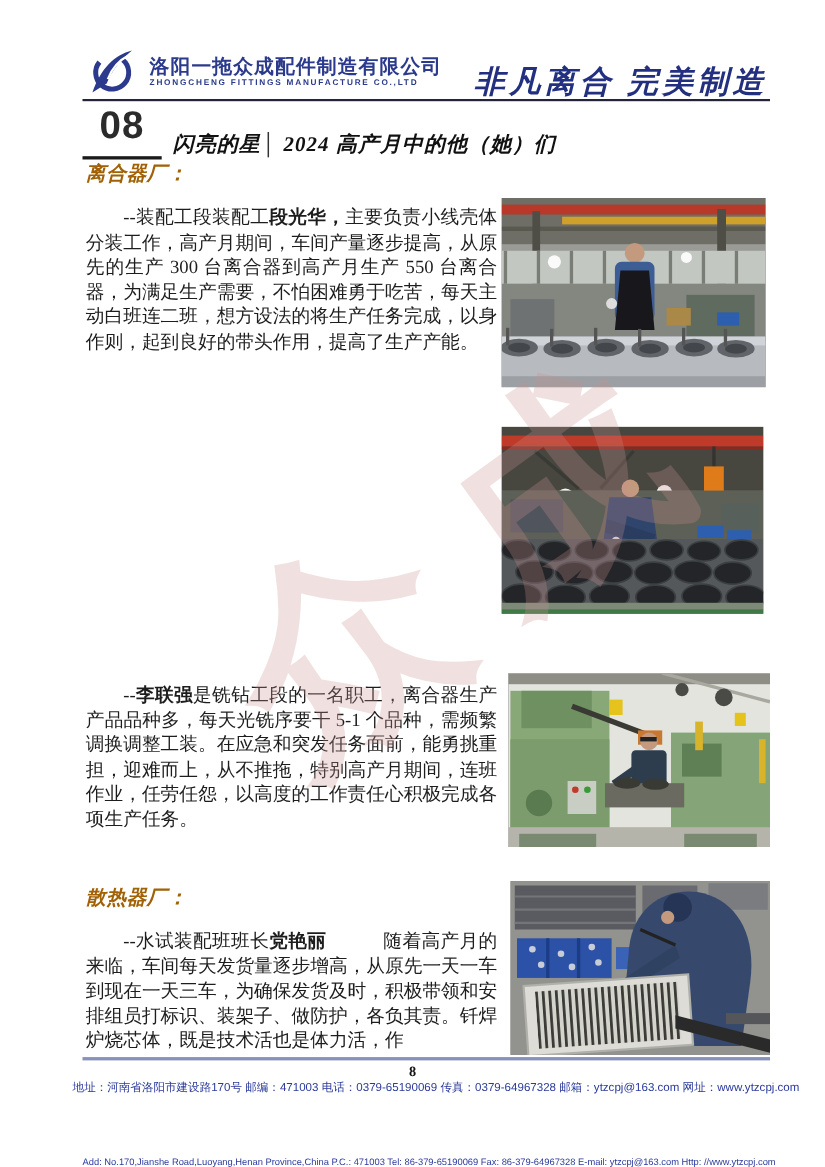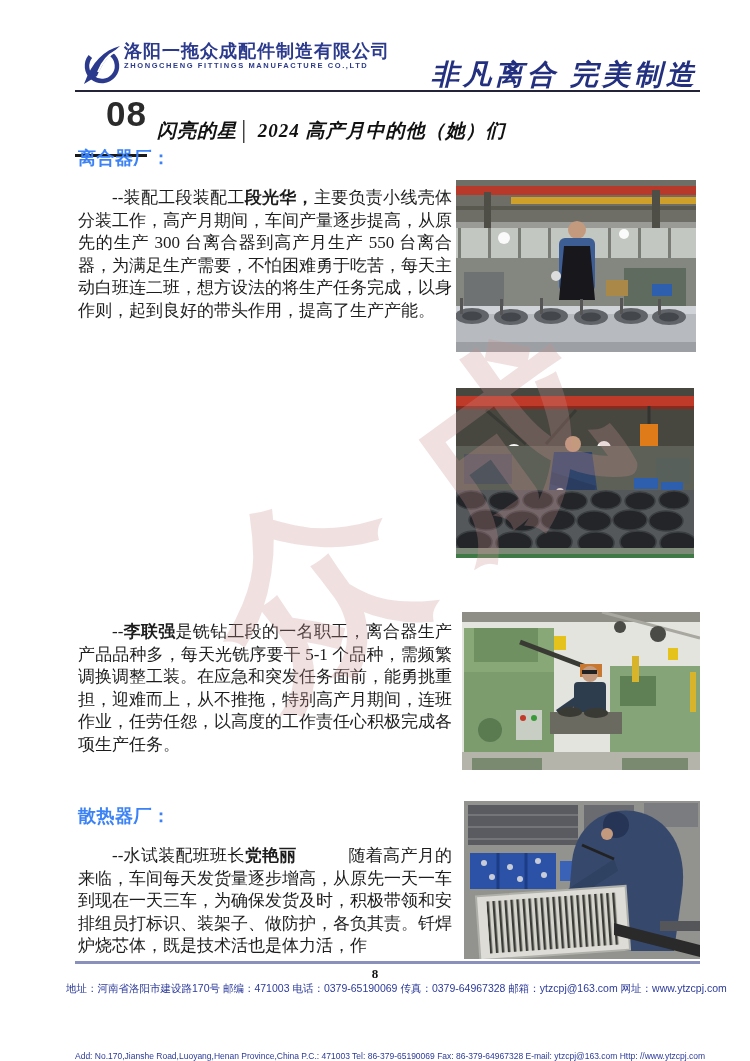--- a/index.html
+++ b/index.html
@@ -1,50 +1,50 @@
 <!DOCTYPE html>
 <html><head>
 <meta charset="utf-8">
 <style>
   html,body{margin:0;padding:0;background:#e9e9e9;}
   .page{
     position:relative;width:750px;height:1061px;margin:0 auto;background:#ffffff;
     font-family:"Liberation Serif","DejaVu Serif",serif;color:#1c1c1c;overflow:hidden;
   }
   
-  .logo-wrap{position:absolute;left:78px;top:42px;display:flex;align-items:flex-start;gap:0;}
+  .logo-wrap{position:absolute;left:78px;top:42px;display:flex;align-items:center;gap:12px;}
   .logo-mark{width:46px;height:46px;display:block;}
   .logo-text{display:flex;flex-direction:column;line-height:1.05;}
   .company-cn{
     font-family:"Liberation Sans","DejaVu Sans",sans-serif;font-weight:bold;
     font-size:18px;letter-spacing:1px;color:#2b3a8c;
   }
   .company-en{
     font-family:"Liberation Sans","DejaVu Sans",sans-serif;font-weight:bold;
     font-size:7.5px;letter-spacing:1.6px;color:#2b3a8c;margin-top:1px;
   }
   .slogan{
     position:absolute;right:52px;top:56px;font-size:28px;font-weight:bold;font-style:italic;
     color:#23307f;letter-spacing:4px;font-family:"Liberation Serif","DejaVu Serif",serif;
   }
   .header-rule{position:absolute;left:75px;top:90px;width:625px;height:2px;background:#23233a;}
   
   .big-number{
-    position:absolute;left:75px;top:94px;width:72px;text-align:right;
+    position:absolute;left:75px;top:94px;width:72px;text-align:center;
     font-family:"Liberation Sans","DejaVu Sans",sans-serif;font-size:35px;font-weight:600;
-    color:#2b2b2b;border-bottom:3px solid #1a1a1a;padding-bottom:20px;letter-spacing:1px;
+    color:#2b2b2b;border-bottom:3px solid #1a1a1a;padding-bottom:8px;letter-spacing:1px;
   }
   .masthead-title{
     position:absolute;left:157px;top:118px;font-size:19px;font-weight:bold;color:#111111;
     letter-spacing:1px;white-space:nowrap;font-style:italic;
   }
   .masthead-title .sep{font-weight:400;padding:0 6px 0 2px;color:#333;}
   
   .sec-heading{
-    position:absolute;left:78px;font-size:18px;font-weight:bold;color:#3b82f6;letter-spacing:.5px;
+    position:absolute;left:78px;font-size:18px;font-weight:bold;color:#a16207;letter-spacing:.5px;font-style:italic;
   }
   .para{
     position:absolute;left:78px;width:374px;font-size:17px;line-height:22.6px;
     text-align:justify;text-indent:2em;color:#1d1d1d;
   }
   .para b{font-weight:bold;}
   
   .photo{position:absolute;overflow:hidden;background:#888;}
   .photo svg{display:block;width:100%;height:100%;}
   

